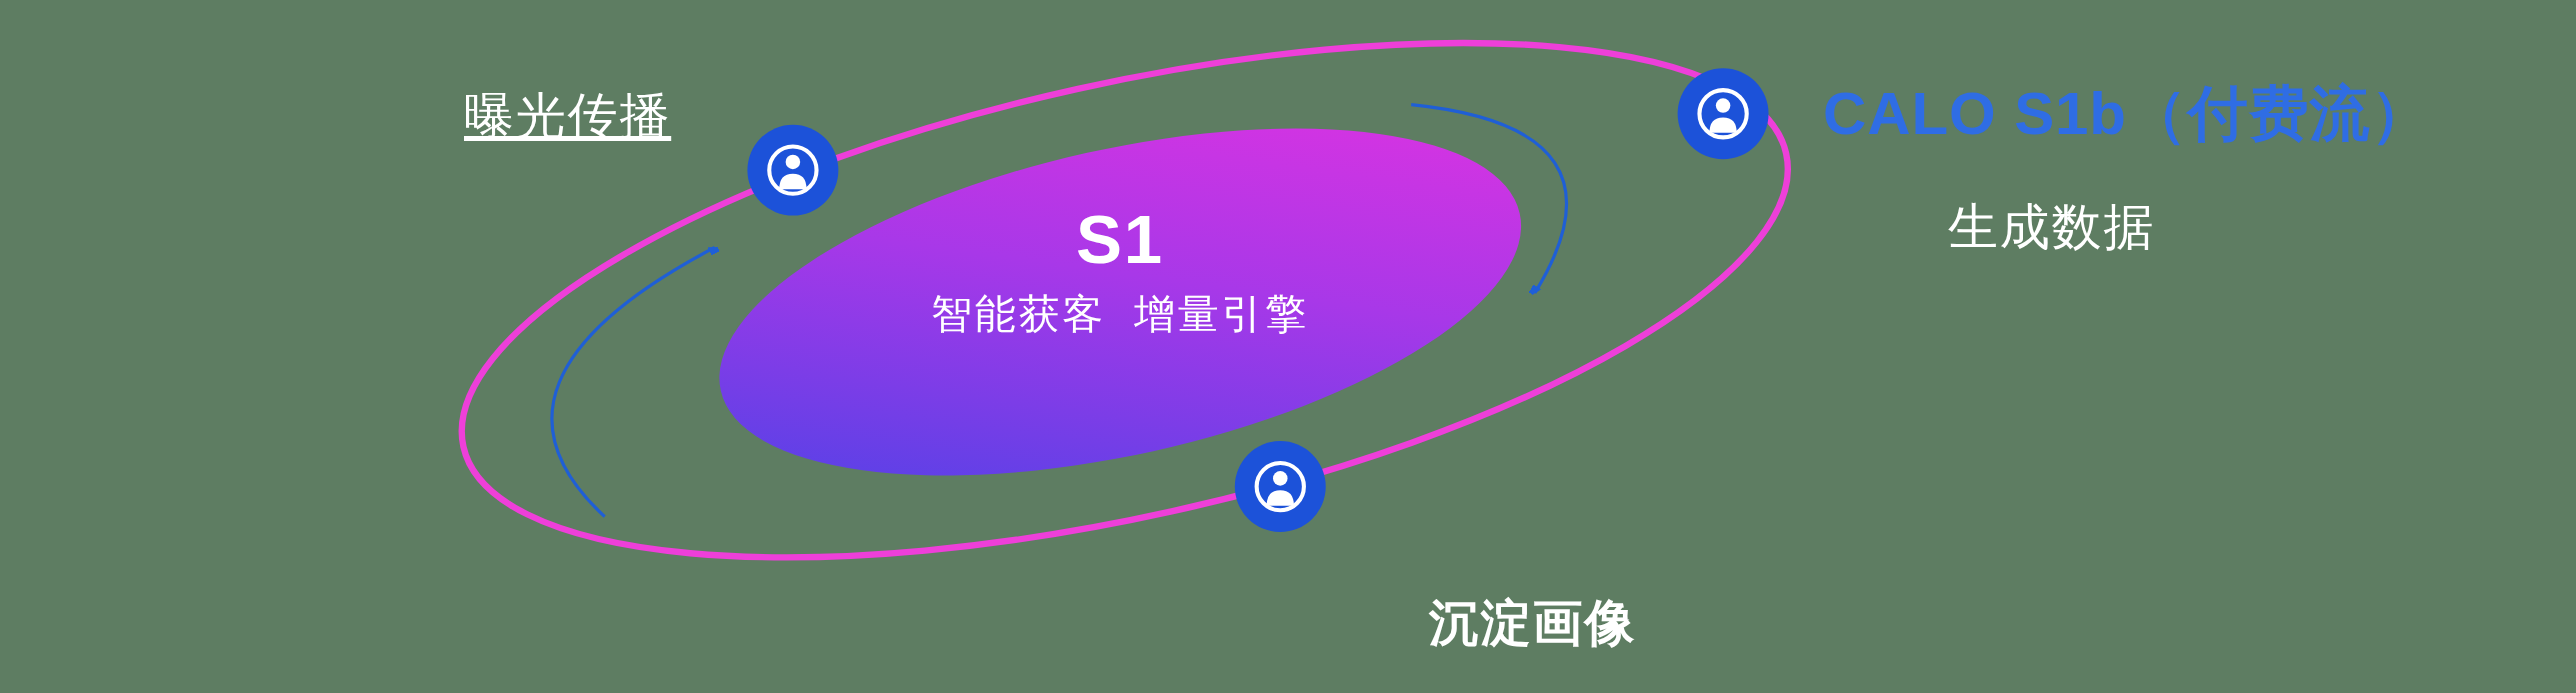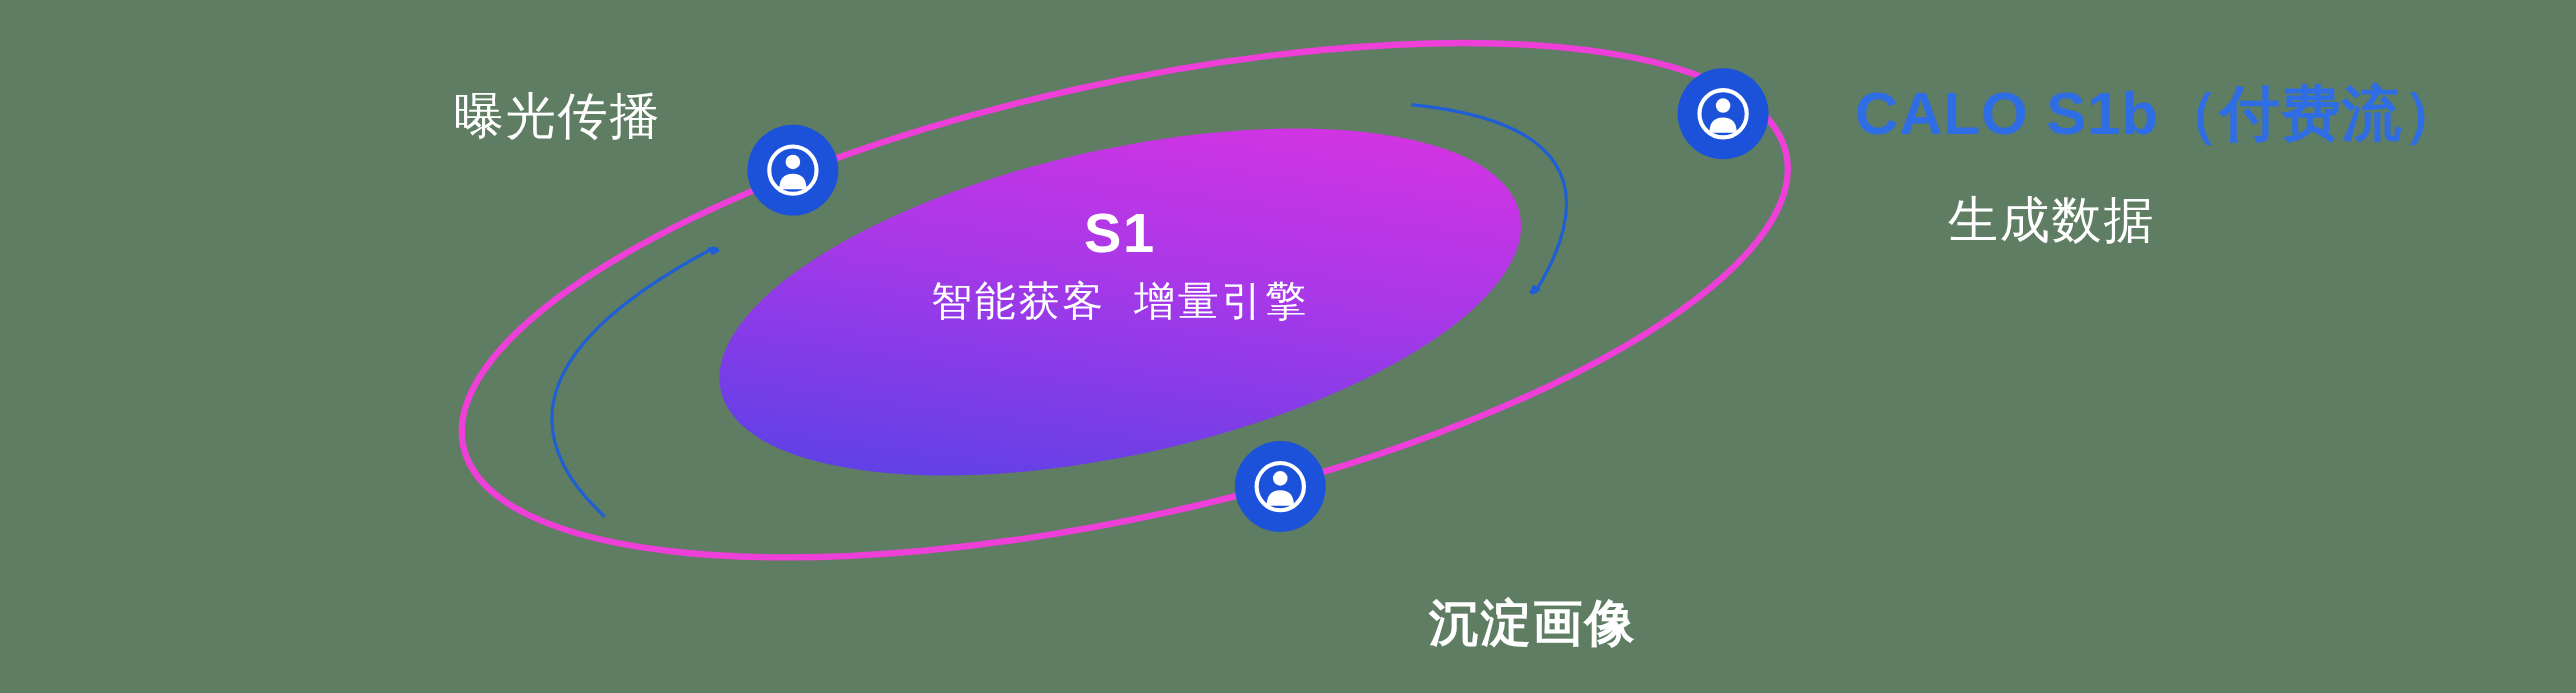--- a/index.html
+++ b/index.html
@@ -38,21 +38,21 @@
   }
   .center-text {
     position: absolute;
     left: 1120px;
     top: 205px;
     transform: translateX(-50%);
     text-align: center;
     color: #ffffff;
   }
   .center-title {
-    font-size: 56px;
+    font-size: 69px;
     font-weight: 600;
     line-height: 1;
     letter-spacing: 1.8px;
   }
   .center-subtitle {
     margin-top: 12.7px;
     font-size: 41px;
     font-weight: 500;
     letter-spacing: 2.7px;
     white-space: pre;
@@ -108,21 +108,21 @@
         <path d="M -15 21 Q -15 4 0 4 Q 15 4 15 21 Z" fill="#ffffff"></path>
       </g>
     </g>
   </svg>
 
   <div class="center-text">
     <div class="center-title">S1</div>
     <div class="center-subtitle">智能获客  增量引擎</div>
   </div>
 
-  <div class="label sub-white" style="left:454px; top:91px;">曝光传播</div>
+  <div class="label sub-white" style="left:464px; top:91px;text-decoration:underline;">曝光传播</div>
 
-  <div class="label title-blue" style="left:1823px; top:84px;margin-left:32px;">CALO S1b（付费流）</div>
-  <div class="label sub-white" style="left:1948px; top:195px;">生成数据</div>
+  <div class="label title-blue" style="left:1823px; top:84px;">CALO S1b（付费流）</div>
+  <div class="label sub-white" style="left:1948px; top:202px;">生成数据</div>
 
   <div class="label sub-white" style="left:1429px; top:598px;font-weight:bold;">沉淀画像</div>
 
 </div>
 
 
 </body></html>

